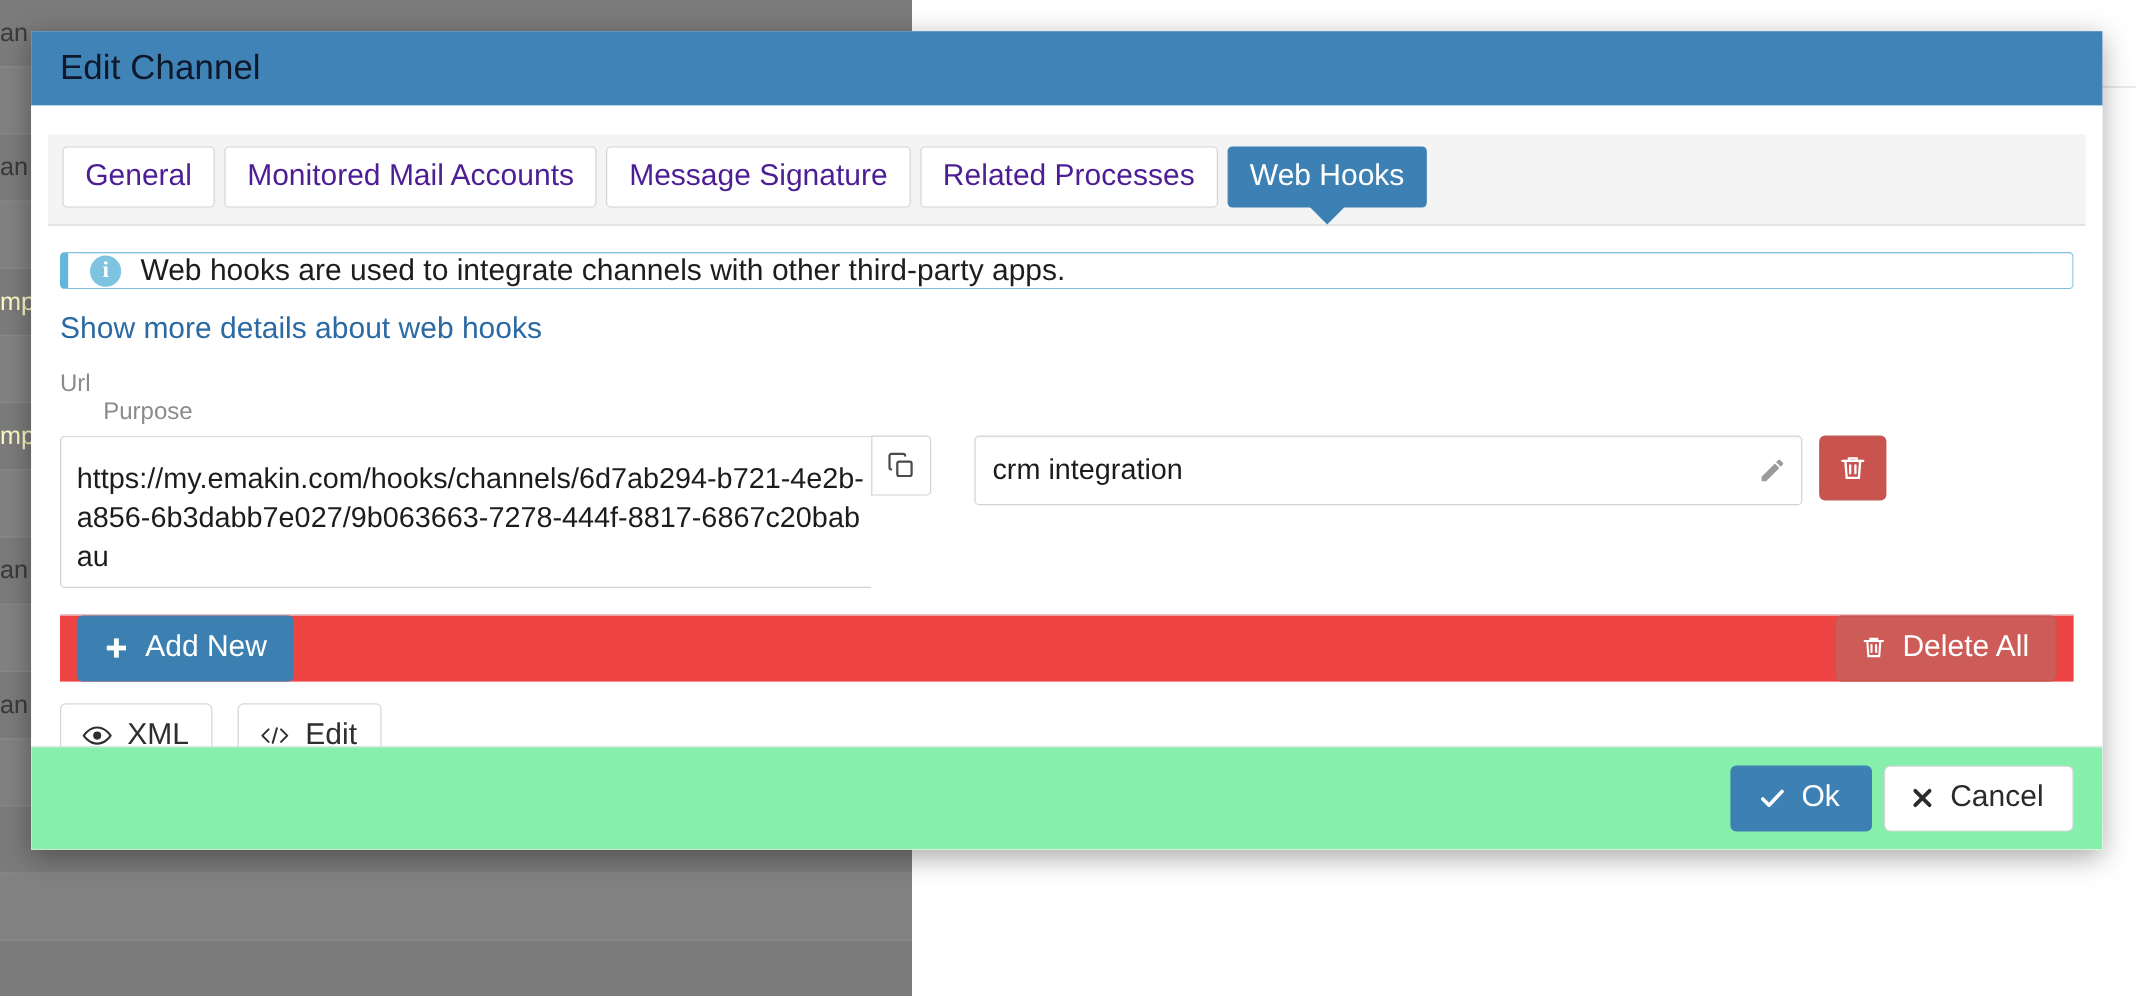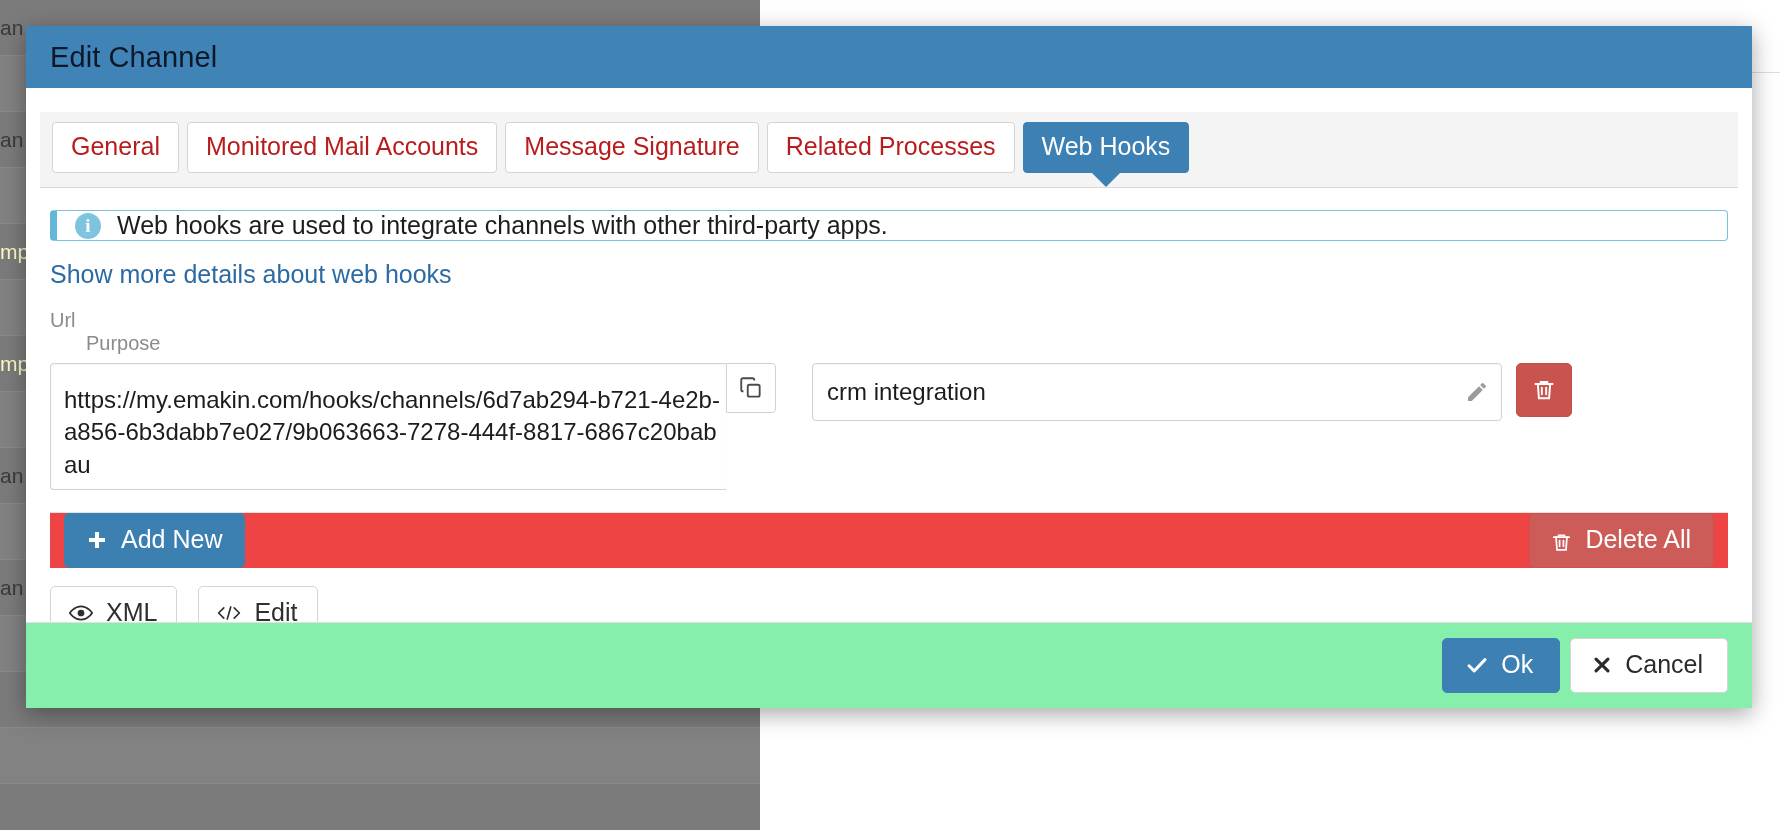--- a/index.html
+++ b/index.html
@@ -112,21 +112,21 @@
     padding-left: 12px;
     padding-right: 12px;
     box-sizing: border-box;
     height: 76px;
   }
   .tab {
     background: #ffffff;
     border: 1px solid #d4d4d4;
     border-radius: 4px;
     font-size: 25px;
-    color: #b91c1c;
+    color: #4c1d95;
     padding: 9px 18px 11px 18px;
     line-height: 1.15;
     white-space: nowrap;
     cursor: pointer;
     position: relative;
   }
   .tab.active {
     background: #3c80b4;
     border-color: #3c80b4;
     color: #ffffff;
@@ -302,21 +302,20 @@
     background: #3c7fb1;
     color: #fff;
     border: 1px solid #3c7fb1;
     padding: 11px 22px 13px 20px;
   }
   .btn-danger {
     background: #cd5c58;
     color: #fff;
     border: 1px solid #c9534f;
     padding: 11px 22px 13px 20px;
-    align-items: flex-end;
   }
 
   
   .xml-row {
     margin-top: 18px;
     display: flex;
     gap: 21px;
     padding-bottom: 18px;
   }
   .btn-default {

